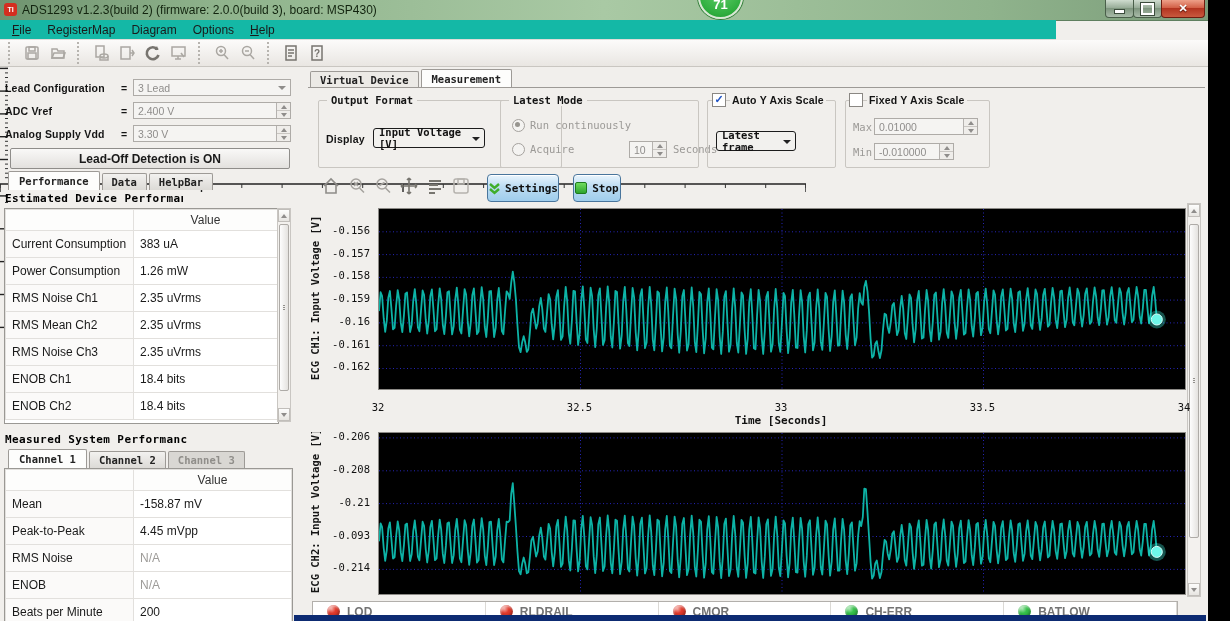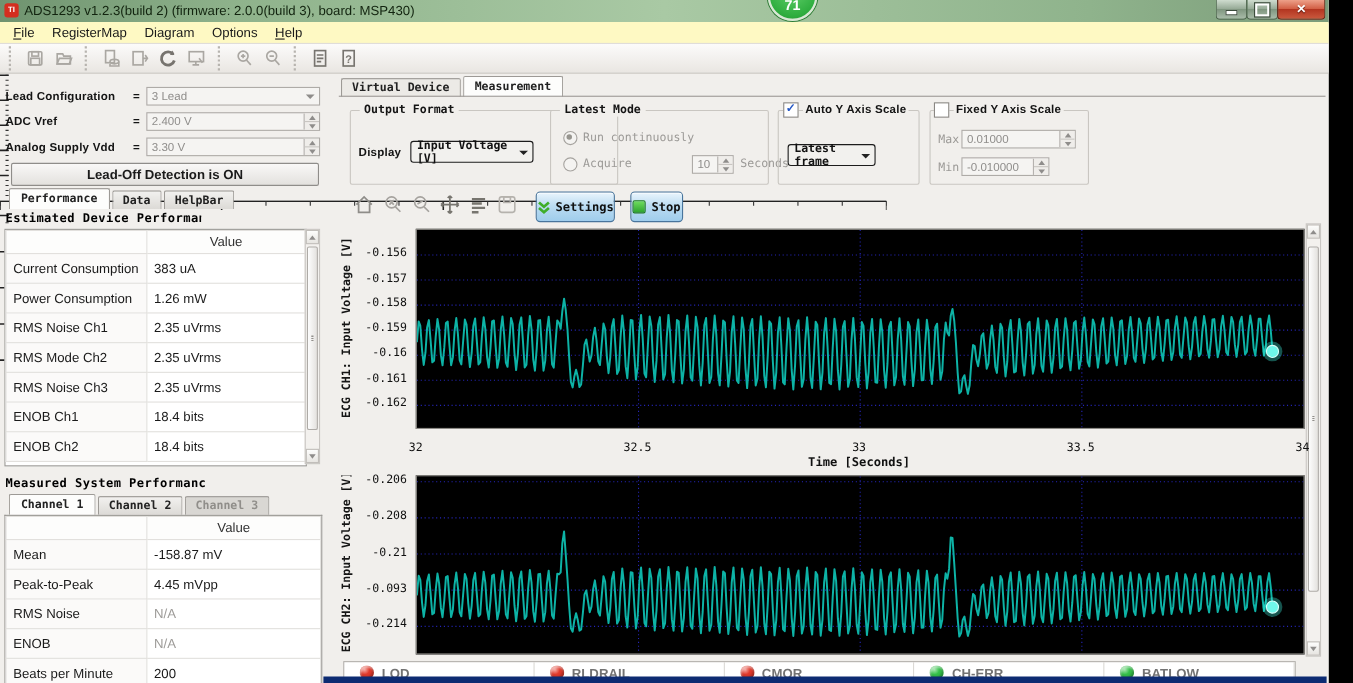--- a/index.html
+++ b/index.html
@@ -19,21 +19,21 @@
     border-radius:0 0 4px 4px;margin-left:-1px;display:flex;align-items:center;justify-content:center;}
   .wbtn.close{width:42px;background:linear-gradient(#eda089,#d05a40 50%,#b33520 50%,#c9593e);border-color:#6e1d10;}
   .wbtn .bar{width:9px;height:3px;background:#fff;border:1px solid #3c4c3c;margin-top:6px;}
   .wbtn .box{width:9px;height:8px;border:2px solid #fff;outline:1px solid #3c4c3c;}
   .wbtn .x{color:#fff;font-size:11px;font-weight:bold;text-shadow:0 1px 1px #501005;}
   #badge{left:698px;top:-26px;width:45px;height:45px;border-radius:50%;
     background:radial-gradient(circle at 50% 35%,#63d16d,#2fae3f 70%,#1f8f2e);
     border:2px solid #d8e8d4;box-shadow:0 0 0 1px #2e7d36;display:flex;align-items:flex-end;justify-content:center;
     color:#fff;font-weight:bold;font-size:13px;padding-bottom:5px;box-sizing:border-box;}
   
-  #menubar{left:0;top:20px;width:1208px;height:20px;background:#fef9c3;border-bottom:1px solid #e0ddd9;
+  #menubar{left:0;top:20px;width:1056px;height:20px;background:#14b8a6;border-bottom:1px solid #e0ddd9;
     display:flex;align-items:center;padding-left:4px;box-sizing:border-box;}
   .menu-item{font-size:12px;color:#1a1a1a;padding:2px 8px;}
   .ul-first::first-letter{text-decoration:underline;}
   #toolbar{left:0;top:40px;width:1208px;height:27px;background:linear-gradient(#fcfbfa,#e9e6e2);
     border-bottom:1px solid #c9c6c1;display:flex;align-items:center;padding-left:2px;box-sizing:border-box;}
   .tb-sep{width:5px;height:22px;border-left:2px dotted #b7b4af;margin:0 4px 0 6px;}
   .tb-btn{width:26px;height:24px;display:flex;align-items:center;justify-content:center;}
   .tb-btn svg{stroke:#aaa7a2;fill:none;stroke-width:1.5;}
   .tb-btn.dark svg{stroke:#77746f;}
   
@@ -275,21 +275,21 @@
           </tr>
           <tr>
             <td class="lbl">Power Consumption</td>
             <td>1.26 mW</td>
           </tr>
           <tr>
             <td class="lbl">RMS Noise Ch1</td>
             <td>2.35 uVrms</td>
           </tr>
           <tr>
-            <td class="lbl">RMS Mode Ch2</td>
+            <td class="lbl">RMS Mean Ch2</td>
             <td>2.35 uVrms</td>
           </tr>
           <tr>
             <td class="lbl">RMS Noise Ch3</td>
             <td>2.35 uVrms</td>
           </tr>
           <tr>
             <td class="lbl">ENOB Ch1</td>
             <td>18.4 bits</td>
           </tr>

